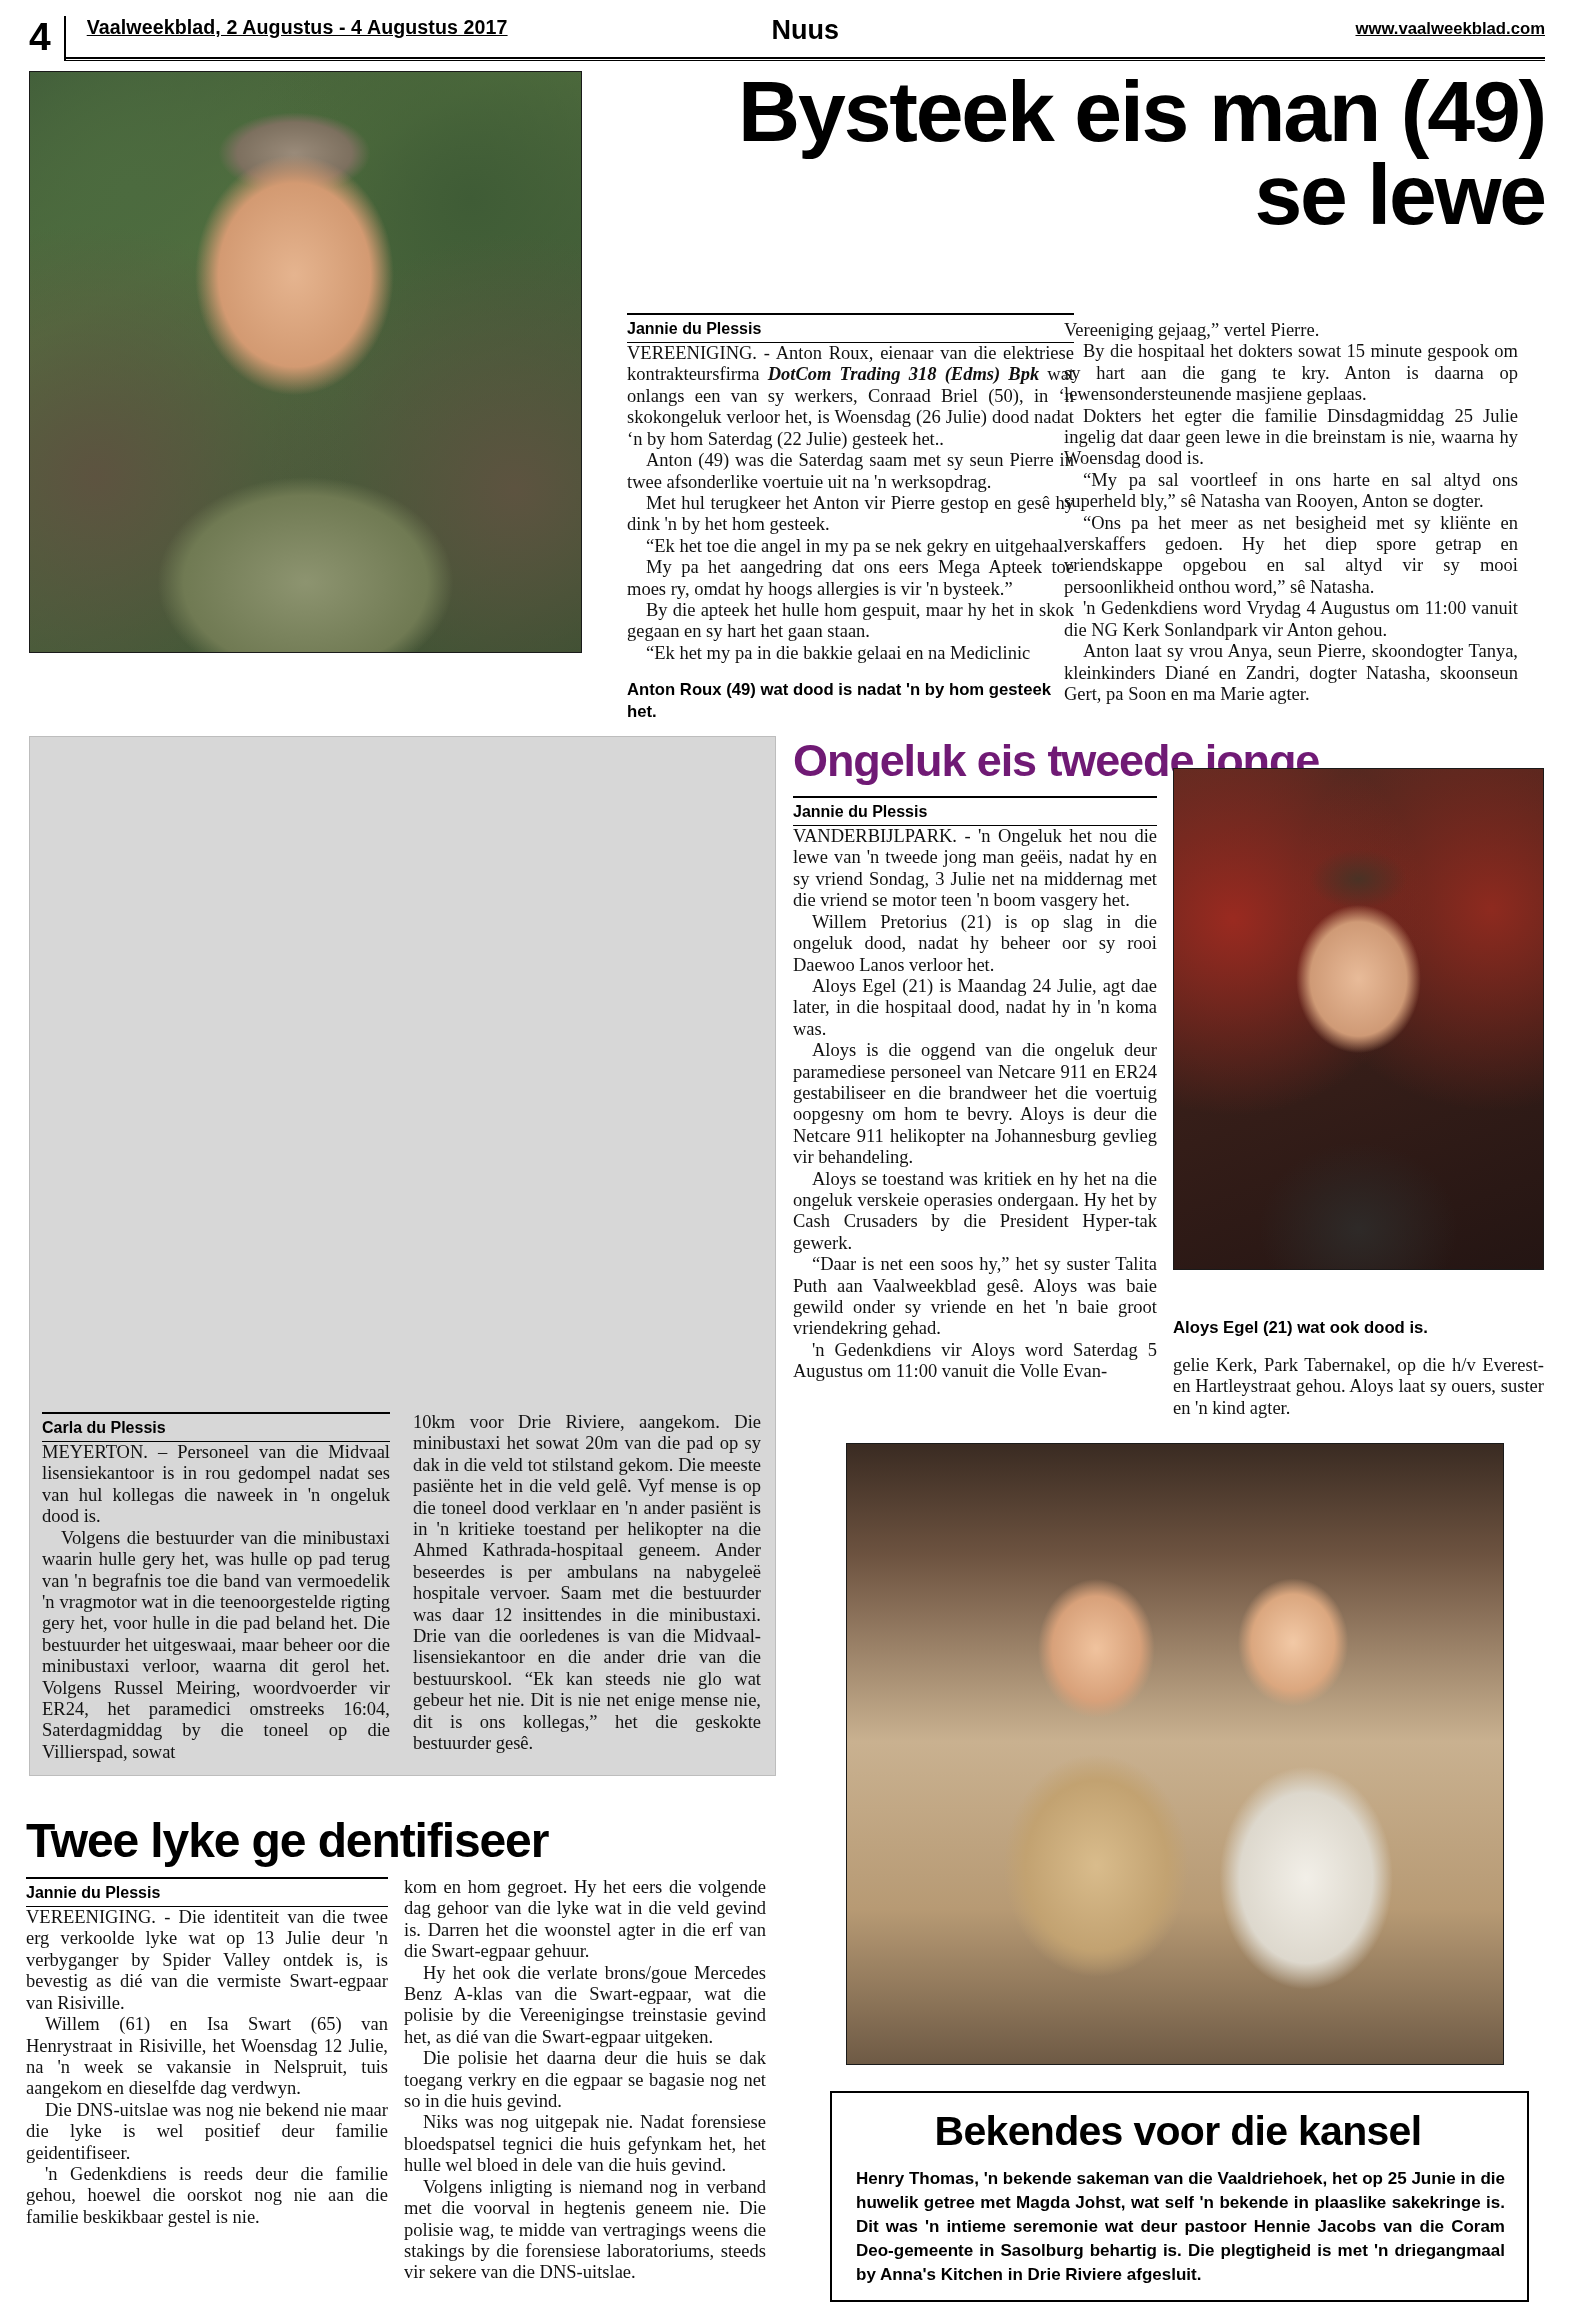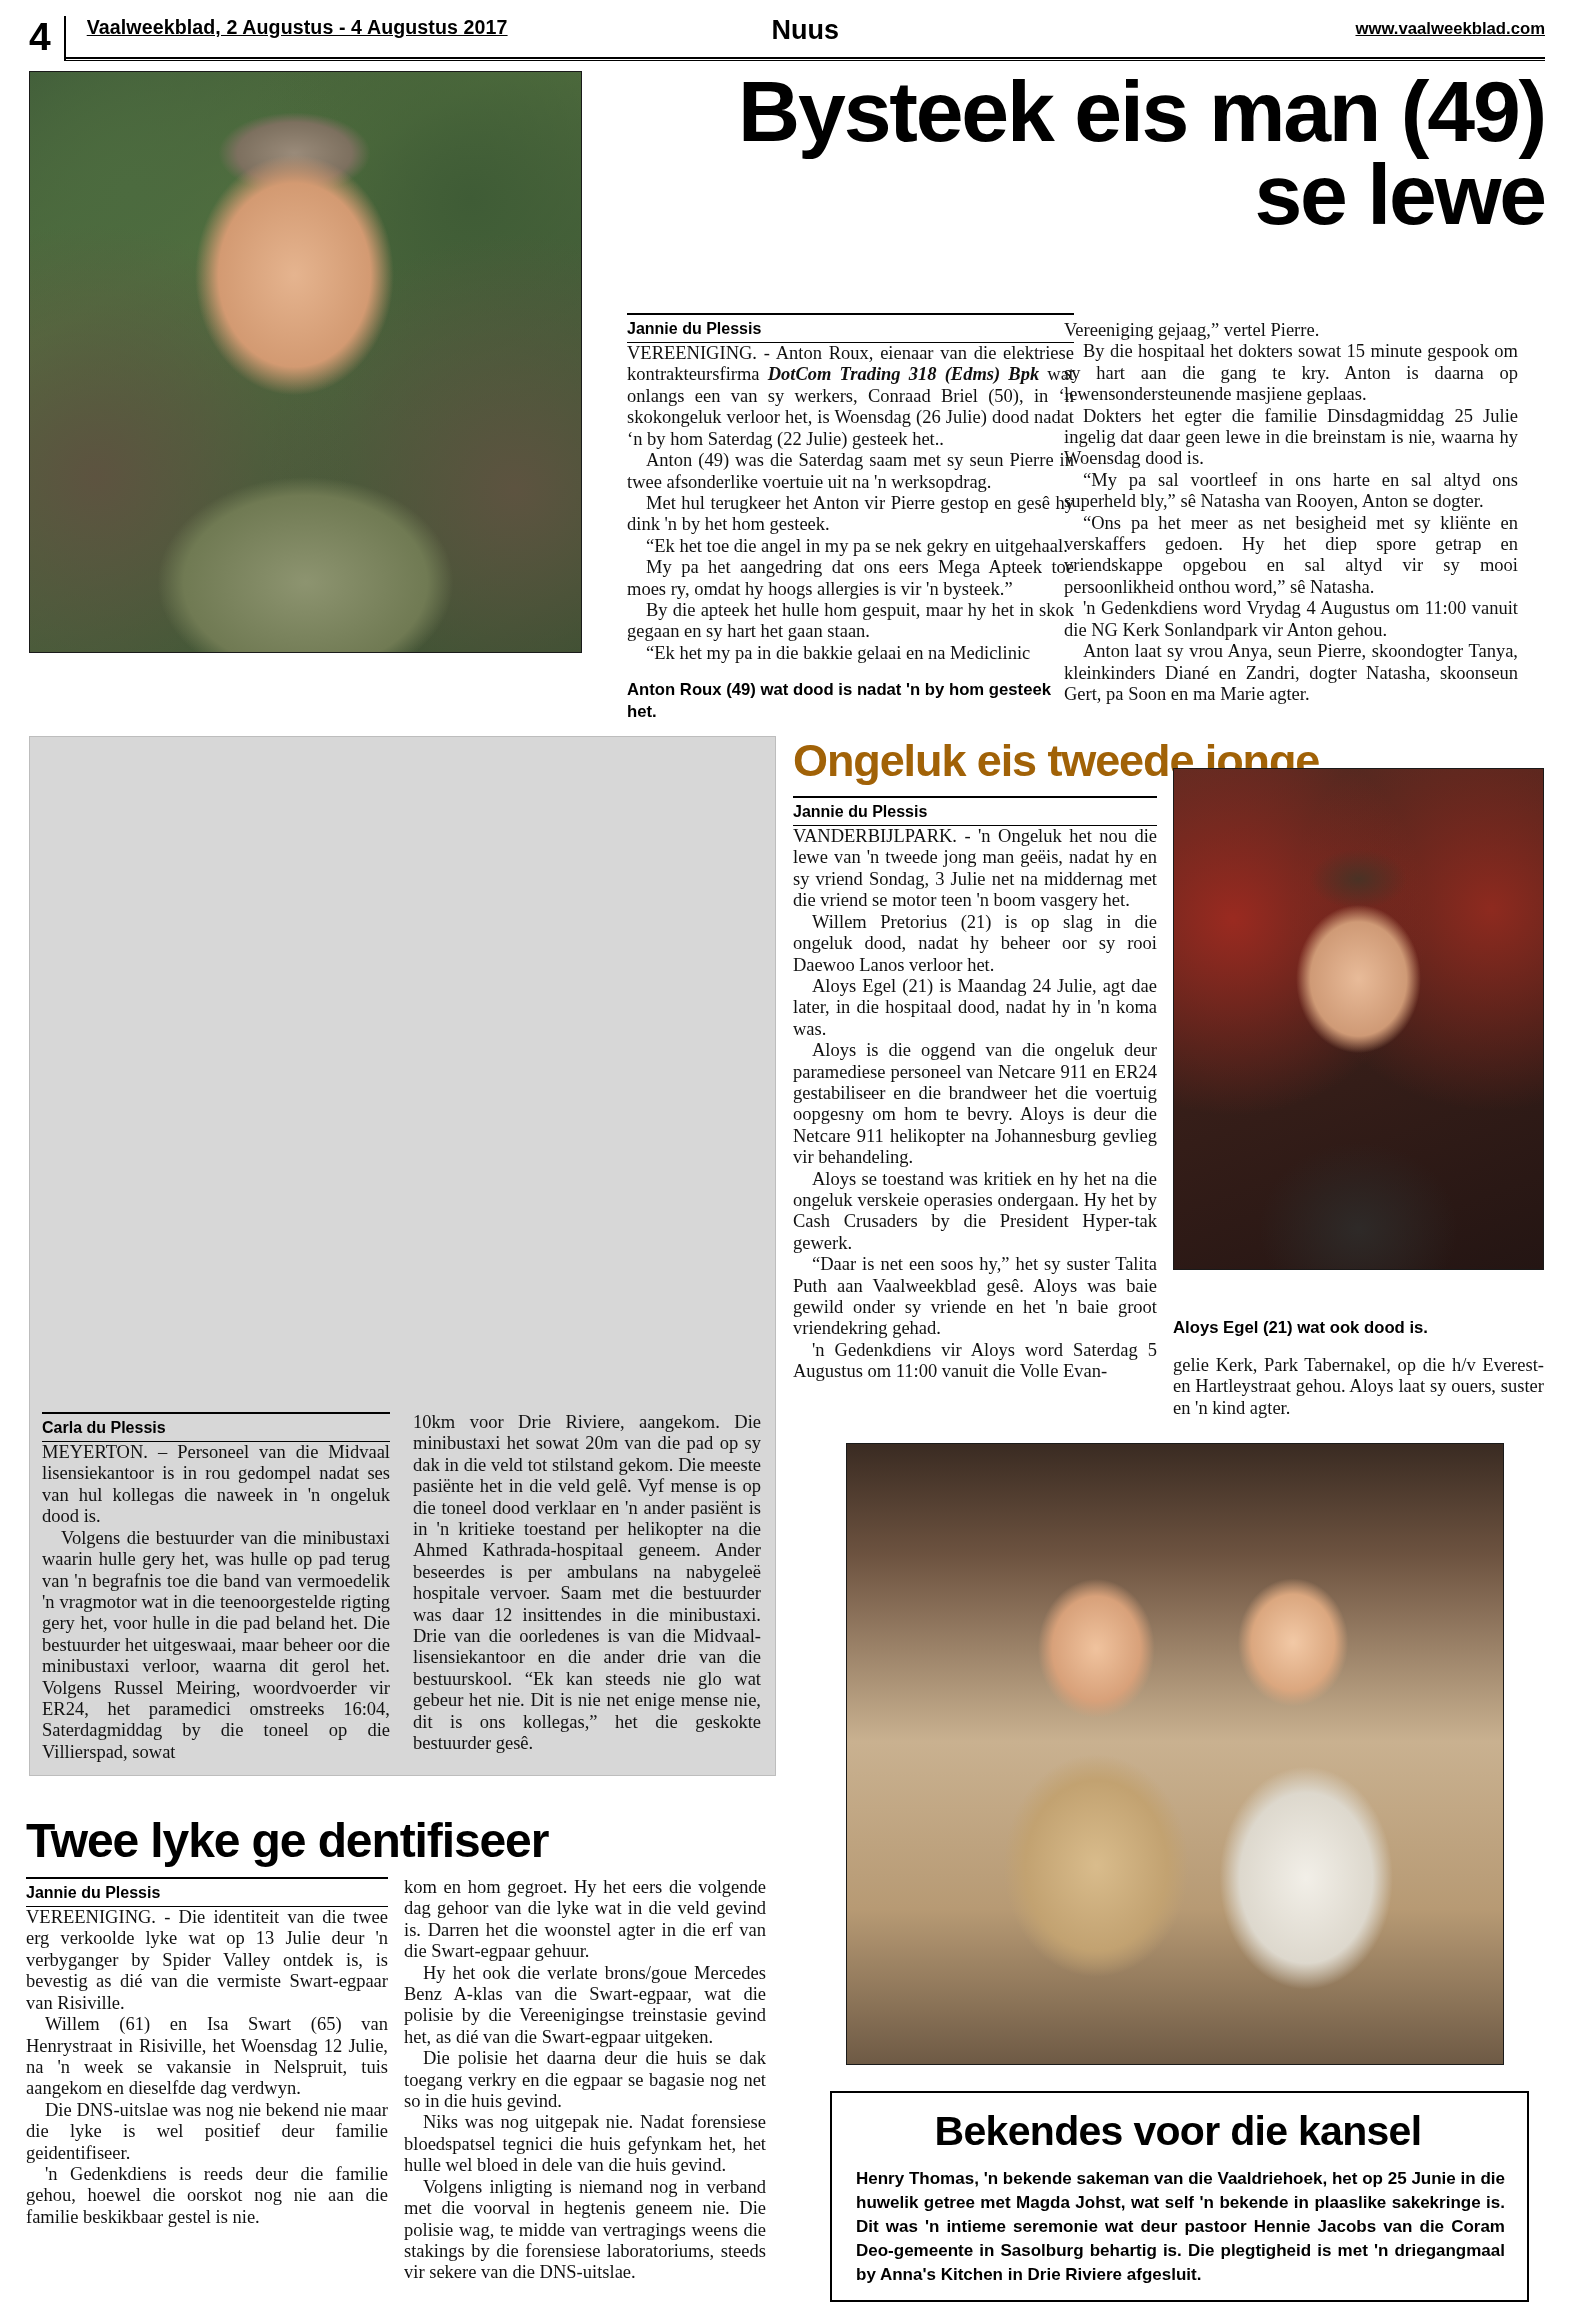--- a/index.html
+++ b/index.html
@@ -179,21 +179,21 @@
   }
   .headline-ongeluk {
     position: absolute;
     left: 793px; top: 737px;
     width: 752px;
     font-family: "Liberation Sans", sans-serif;
     font-weight: bold;
     font-size: 45px;
     line-height: 48px;
     letter-spacing: -1.1px;
-    color: #a16207;
+    color: #701a75;
   }
   .headline-twee {
     position: absolute;
     left: 26px; top: 1815px;
     width: 742px;
     font-family: "Liberation Sans", sans-serif;
     font-weight: bold;
     font-size: 48px;
     line-height: 51px;
     letter-spacing: -1.1px;

